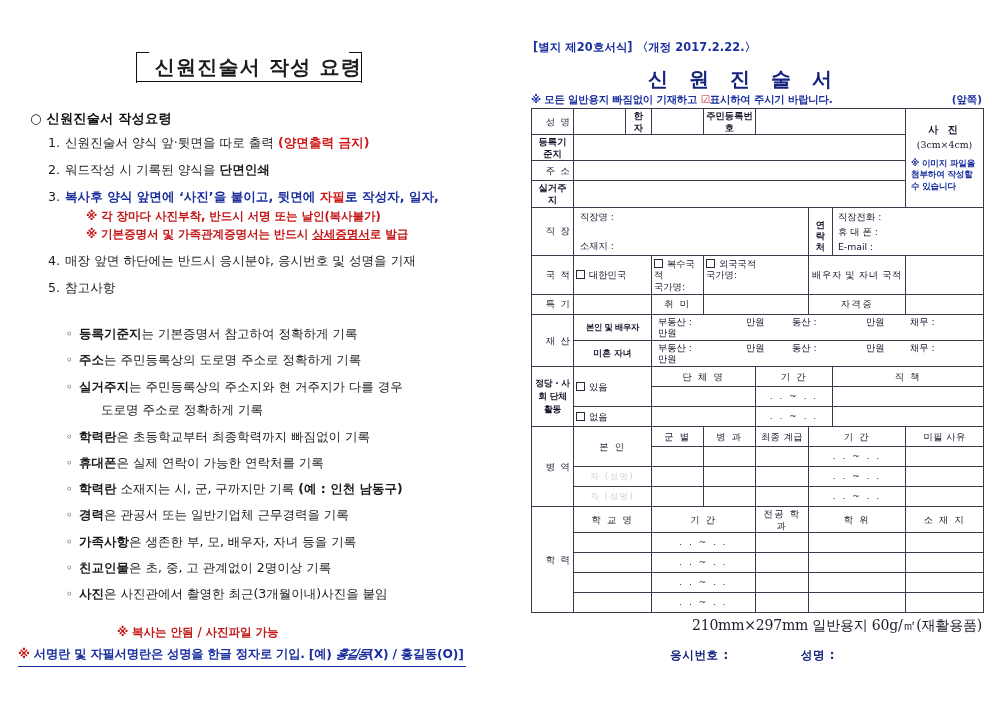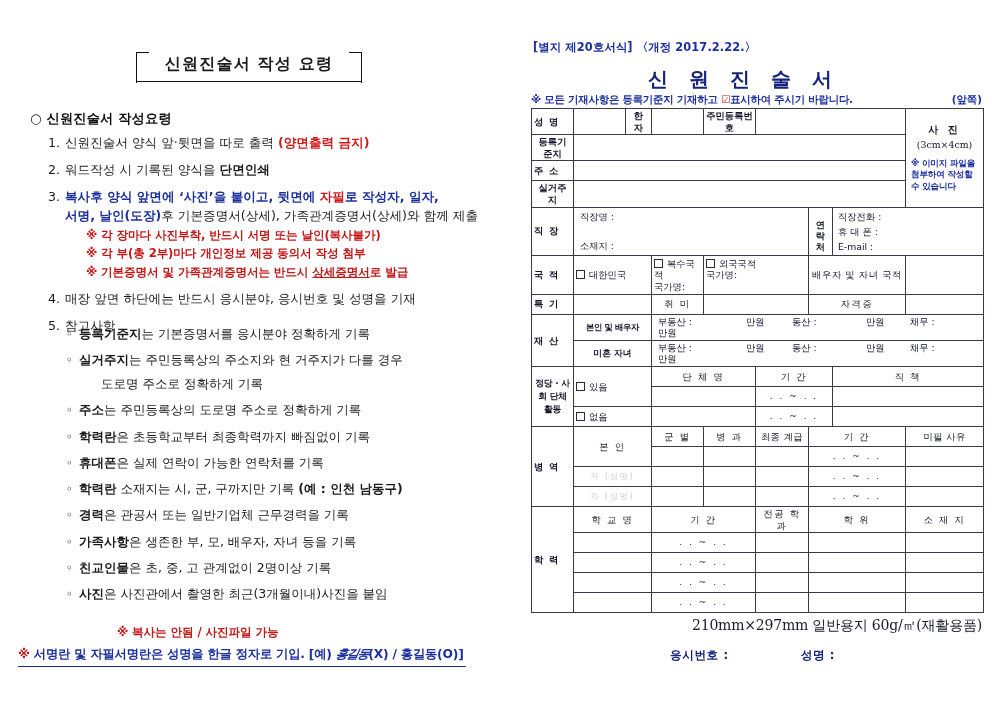--- a/index.html
+++ b/index.html
@@ -29,22 +29,22 @@
     border-top:1.4px solid #111;
   }
   .title-wrap .bracket-l{left:0;border-left:1.4px solid #111;}
   .title-wrap .bracket-r{right:0;border-right:1.4px solid #111;}
   .title-wrap .bracket-bottom{
     position:absolute;left:0;right:0;top:29px;height:0;
     border-bottom:1.4px solid #111;
   }
   .title-wrap .title-text{
     position:absolute;left:0;right:0;top:2px;
-    text-align:center;
-    font-size:16px;font-weight:700;letter-spacing:1.2px;
+    text-align:right;
+    font-size:20px;font-weight:700;letter-spacing:1.2px;
     color:#1c1c1c;
     font-family:"DejaVu Serif","Liberation Serif",serif;
   }
 
   .heading-o{
     position:absolute;left:30px;top:110px;
     font-size:13.2px;font-weight:700;letter-spacing:.2px;color:#111;
   }
 
   ol.steps{
@@ -145,21 +145,21 @@
     color:#14142a;
   }
   table.form td{
     border:1px solid #3a3a4a;
     padding:1px 2px;
     height:17px;
     vertical-align:middle;
     line-height:1.25;
   }
   td.lbl{
-    text-align:left;font-weight:700;letter-spacing:1.2px;
+    text-align:right;font-weight:400;letter-spacing:1.2px;
   }
   td.lbl-narrow{text-align:center;font-weight:600;letter-spacing:0px;}
   td.ctr{text-align:center;font-weight:400;letter-spacing:1.6px;}
   td.lft{text-align:left;padding-left:5px;}
   td.blank{}
   .photo-cell{
     text-align:center;vertical-align:top;padding-top:9px;
   }
   .photo-cell .pt{font-size:10px;font-weight:600;letter-spacing:3px;display:block;}
   .photo-cell .ps{font-size:9.4px;display:block;margin-top:3px;
@@ -215,56 +215,54 @@
       <li>
         <span class="num">1.</span><span>신원진술서 양식 앞·뒷면을 따로 출력 </span><span class="red bold">(양면출력 금지)</span>
       </li>
 
       <li>
         <span class="num">2.</span><span>워드작성 시 기록된 양식을 </span><span class="bold">단면인쇄</span>
       </li>
 
       <li>
         <span class="s-line"><span class="num">3.</span><span class="blue">복사후 양식 앞면에 ‘사진’을 붙이고, 뒷면에 </span><span class="red bold">자필</span><span class="blue">로 작성자, 일자,</span></span>
-        <span class="s-indent"><span class="blue">서명, 날인</span><span class="blue">(도장)</span><span>후 기본증명서(상세), 가족관계증명서(상세)와 함께 제출</span></span>
         <span class="note-red">※ 각 장마다 사진부착, 반드시 서명 또는 날인(복사불가)</span>
-        <span class="note-red">※ 각 부(총 2부)마다 개인정보 제공 동의서 작성 첨부</span>
         <span class="note-red"><span>※ 기본증명서 및 가족관계증명서는 반드시 </span><span class="uline">상세증명서</span><span>로 발급</span></span>
       </li>
 
       <li>
         <span class="num">4.</span><span>매장 앞면 하단에는 반드시 응시분야, 응시번호 및 성명을 기재</span>
       </li>
 
       <li>
         <span class="num">5.</span><span>참고사항</span>
       </li>
     </ol>
 
     <ul class="refs">
-      <li><span class="bold">등록기준지</span><span>는 기본증명서를 응시분야 정확하게 기록</span></li>
+      <li><span class="bold">등록기준지</span><span>는 기본증명서 참고하여 정확하게 기록</span></li>
+      <li><span class="bold">주소</span><span>는 주민등록상의 도로명 주소로 정확하게 기록</span></li>
       <li><span class="bold">실거주지</span><span>는 주민등록상의 주소지와 현 거주지가 다를 경우</span><span class="cont">도로명 주소로 정확하게 기록</span></li>
-      <li><span class="bold">주소</span><span>는 주민등록상의 도로명 주소로 정확하게 기록</span></li>
       <li><span class="bold">학력란</span><span>은 초등학교부터 최종학력까지 빠짐없이 기록</span></li>
       <li><span class="bold">휴대폰</span><span>은 실제 연락이 가능한 연락처를 기록</span></li>
       <li><span class="bold">학력란</span><span> 소재지는 시, 군, 구까지만 기록 </span><span class="bold">(예 : 인천 남동구)</span></li>
       <li><span class="bold">경력</span><span>은 관공서 또는 일반기업체 근무경력을 기록</span></li>
       <li><span class="bold">가족사항</span><span>은 생존한 부, 모, 배우자, 자녀 등을 기록</span></li>
       <li><span class="bold">친교인물</span><span>은 초, 중, 고 관계없이 2명이상 기록</span></li>
       <li><span class="bold">사진</span><span>은 사진관에서 촬영한 최근(3개월이내)사진을 붙임</span><span class="refs-note">※ 복사는 안됨 / 사진파일 가능</span></li>
     </ul>
 
     <div class="final-line"><span class="ast">※</span><span> 서명란 및 자필서명란은 성명을 한글 정자로 기입. [예) </span><span class="sig-x">홍길동</span><span>(X) / 홍길동(O)]</span></div>
   </div>
 
   <div id="right-panel">
 
     <div class="form-meta">[별지 제20호서식] 〈개정 2017.2.22.〉</div>
     <div class="form-title">신 원 진 술 서</div>
-    <div class="form-warn"><span>※ 모든 기재사항은 등록기준지 기재하고 </span><span class="w-red">☑</span><span>표시하여 주시기 바랍니다.</span></div>
+    <div class="form-warn"><span>※ 모든 일반용지 빠짐없이 기재하고 </span><span class="w-red">☑</span><span>표시하여 주시기 바랍니다.</span></div>
     <div class="form-side">(앞쪽)</div>
 
     <table class="form">
       <colgroup>
         <col style="width:42px">
           <col style="width:52px">
           <col style="width:26px">
         <col style="width:52px">
           <col style="width:52px">
           <col style="width:53px">

